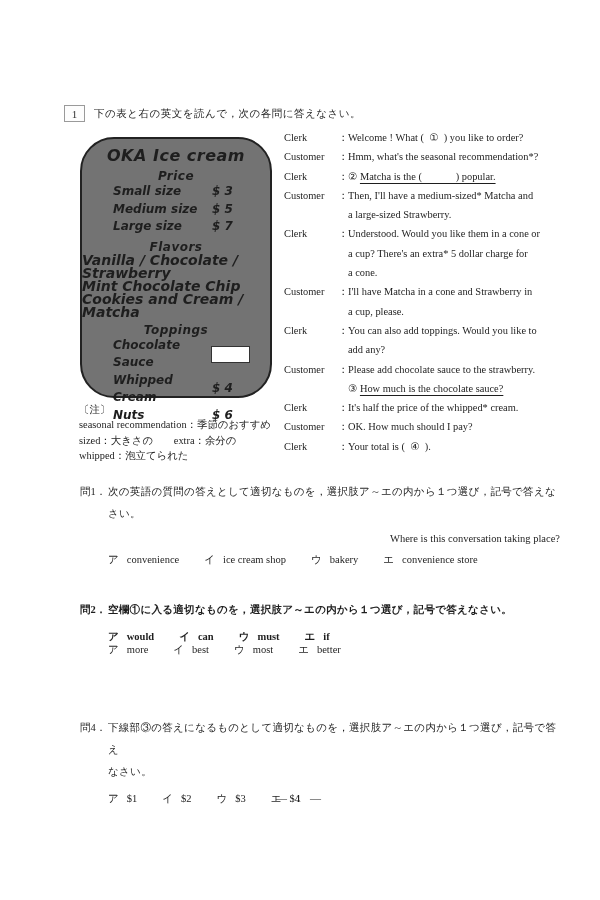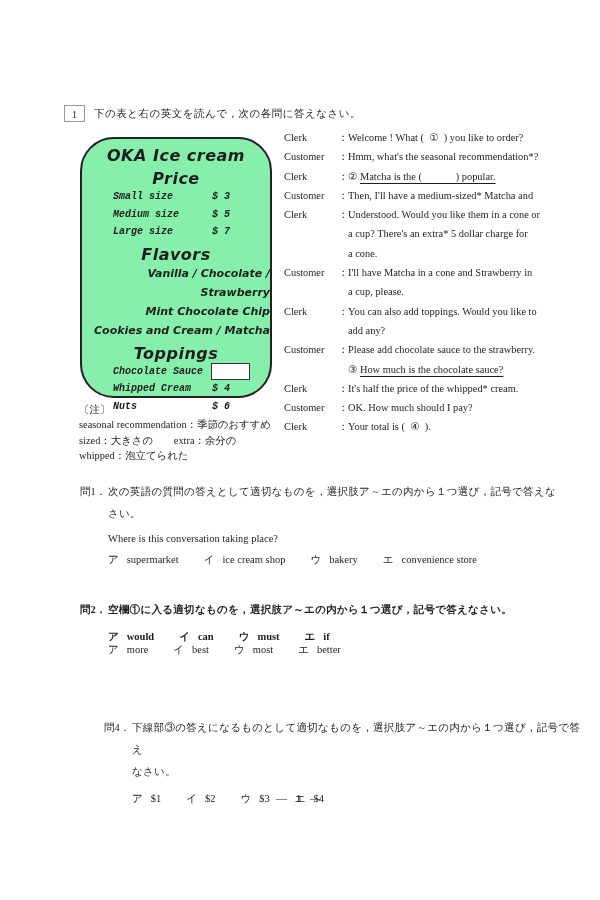--- a/index.html
+++ b/index.html
@@ -10,51 +10,51 @@
   }
   
   .header{position:absolute;left:64px;top:105px;display:flex;align-items:center;gap:9px;}
   .num-box{width:19px;height:15px;border:1px solid #9a9a9a;display:flex;align-items:center;
     justify-content:center;font-size:11px;color:#333;background:#fdfdfd;}
   .instruction{font-size:10.5px;letter-spacing:0.5px;}
 
   
   .menu-card{
     position:absolute;left:80px;top:137px;width:192px;height:261px;box-sizing:border-box;
-    border:2.5px solid #222;border-radius:34px;padding-top:7px;background:#86efac;
+    border:2.5px solid #222;border-radius:34px;padding-top:7px;background:#737373;
     font-family:"DejaVu Sans",sans-serif;font-style:italic;
   }
   .m-title{text-align:center;font-size:16px;font-weight:600;letter-spacing:0.5px;}
-  .m-heading{text-align:center;font-size:16px;font-weight:600;margin-top:4px;letter-spacing:0.5px;}
-  .m-row{display:flex;align-items:center;padding:0 20px 0 31px;font-size:10px;font-weight:600;line-height:17.5px;font-family:Liberation Mono, monospace;}
+  .m-heading{text-align:center;font-size:12px;font-weight:600;margin-top:4px;letter-spacing:0.5px;}
+  .m-row{display:flex;align-items:center;padding:0 20px 0 31px;font-size:12px;font-weight:600;line-height:17.5px;}
   .m-item{flex:1;}
   .m-price{width:38px;flex:none;}
   .m-box{width:37px;height:15px;flex:none;border:1.3px solid #333;background:#fff;display:inline-block;}
-  .m-line{text-align:right;font-size:11px;font-weight:600;line-height:19px;}
+  .m-line{text-align:left;font-size:14px;font-weight:600;line-height:13px;}
 
   
   .dialogue{position:absolute;left:284px;top:128px;width:262px;font-size:10.4px;}
   .d-row{display:flex;align-items:flex-start;line-height:19.3px;}
   .d-speaker{width:54px;flex:none;}
   .d-colon{width:9px;flex:none;text-align:left;}
   .d-text{flex:1;margin-left:1px;}
   .d-line{white-space:nowrap;}
   .u{text-decoration:underline;text-underline-offset:2.5px;}
 
   
   .notes{position:absolute;left:79px;top:402px;width:215px;font-size:10.4px;line-height:15.3px;}
 
   
   .q-block{position:absolute;left:80px;width:480px;}
-  .qb-1{top:481px;} .qb-2{top:599px;font-weight:bold;} .qb-3{top:634px;} .qb-4{top:717px;margin-left:24px;}
+  .qb-1{top:481px;} .qb-2{top:599px;font-weight:bold;} .qb-3{top:634px;} .qb-4{top:717px;}
   .q-head{display:flex;}
   .q-label{width:28px;flex:none;font-size:10.5px;line-height:22px;}
   .q-body{flex:1;}
   .q-tline{font-size:10.5px;line-height:22px;letter-spacing:0.3px;}
-  .q-sub{margin:8px 0 0 28px;font-size:10.5px;}
+  .q-sub{margin:8px 0 0 28px;font-size:10.5px;text-align:right;}
   .q-choices{display:flex;margin:9px 0 0 28px;font-size:10.5px;}
   .choice{margin-right:25px;white-space:nowrap;}
   .c-mark{margin-right:8px;}
 
   
   .footer{position:absolute;left:0;right:0;top:792px;text-align:center;font-size:11px;letter-spacing:3px;}
 </style>
 </head>
 <body>
 
@@ -123,20 +123,21 @@
         <span class="d-colon">：</span>
         <div class="d-text">
           <div class="d-line"><span>②&nbsp;</span><span class="u">Matcha is the (&nbsp;&nbsp;&nbsp;&nbsp;&nbsp;&nbsp;&nbsp;&nbsp;&nbsp;&nbsp;&nbsp;&nbsp;&nbsp;) popular.</span></div>
         </div>
       </div>
       <div class="d-row">
         <span class="d-speaker">Customer</span>
         <span class="d-colon">：</span>
         <div class="d-text">
           <div class="d-line"><span>Then, I'll have a medium-sized* Matcha and</span></div>
+          <div class="d-line"><span>a large-sized Strawberry.</span></div>
         </div>
       </div>
       <div class="d-row">
         <span class="d-speaker">Clerk</span>
         <span class="d-colon">：</span>
         <div class="d-text">
           <div class="d-line"><span>Understood. Would you like them in a cone or</span></div>
           <div class="d-line"><span>a cup? There's an extra* 5 dollar charge for</span></div>
           <div class="d-line"><span>a cone.</span></div>
         </div>
@@ -200,21 +201,21 @@
   <div>
       <div class="q-block qb-1">
         <div class="q-head">
           <span class="q-label">問1．</span>
           <div class="q-body">
             <div class="q-tline">次の英語の質問の答えとして適切なものを，選択肢ア～エの内から１つ選び，記号で答えなさい。</div>
           </div>
         </div>
         <div class="q-sub">Where is this conversation taking place?</div>
         <div class="q-choices">
-          <span class="choice"><span class="c-mark">ア</span><span class="c-text">supermarket</span></span>
+          <span class="choice"><span class="c-mark">ア</span><span class="c-text">convenience</span></span>
           <span class="choice"><span class="c-mark">イ</span><span class="c-text">ice cream shop</span></span>
           <span class="choice"><span class="c-mark">ウ</span><span class="c-text">bakery</span></span>
           <span class="choice"><span class="c-mark">エ</span><span class="c-text">convenience store</span></span>
         </div>
       </div>
       <div class="q-block qb-2">
         <div class="q-head">
           <span class="q-label">問2．</span>
           <div class="q-body">
             <div class="q-tline">空欄①に入る適切なものを，選択肢ア～エの内から１つ選び，記号で答えなさい。</div>

